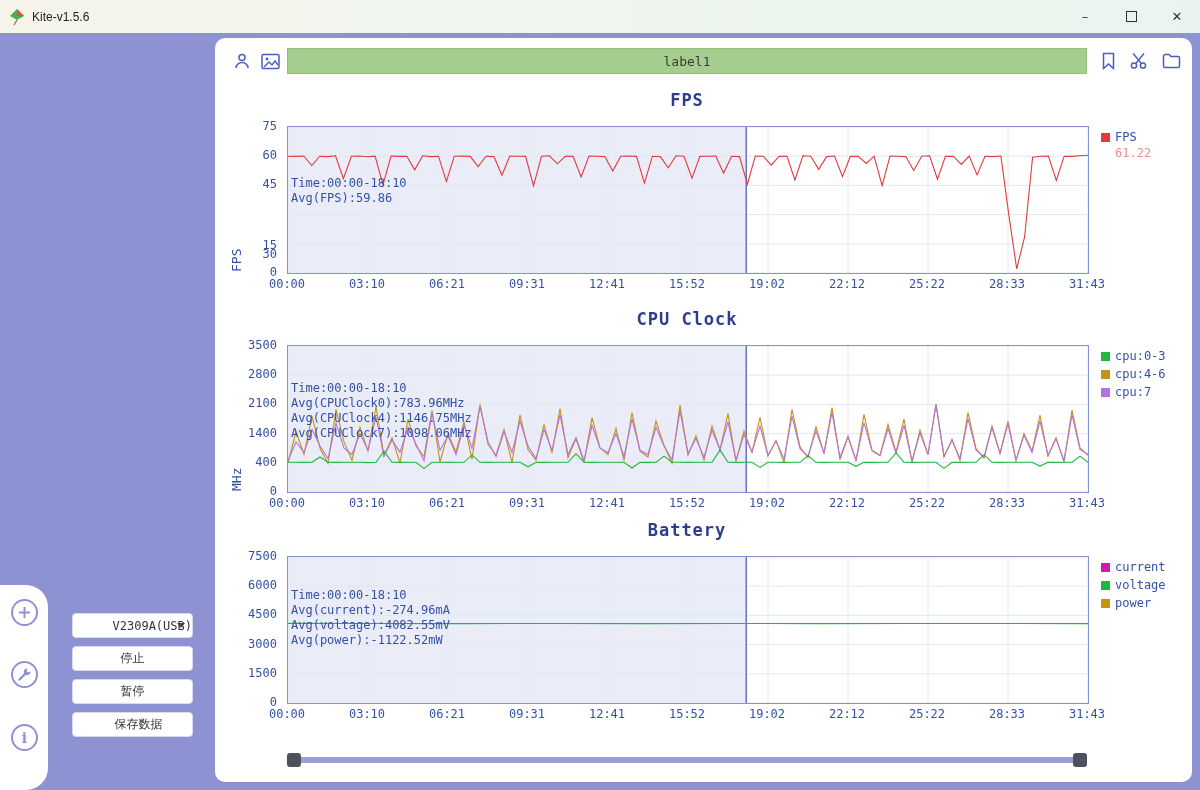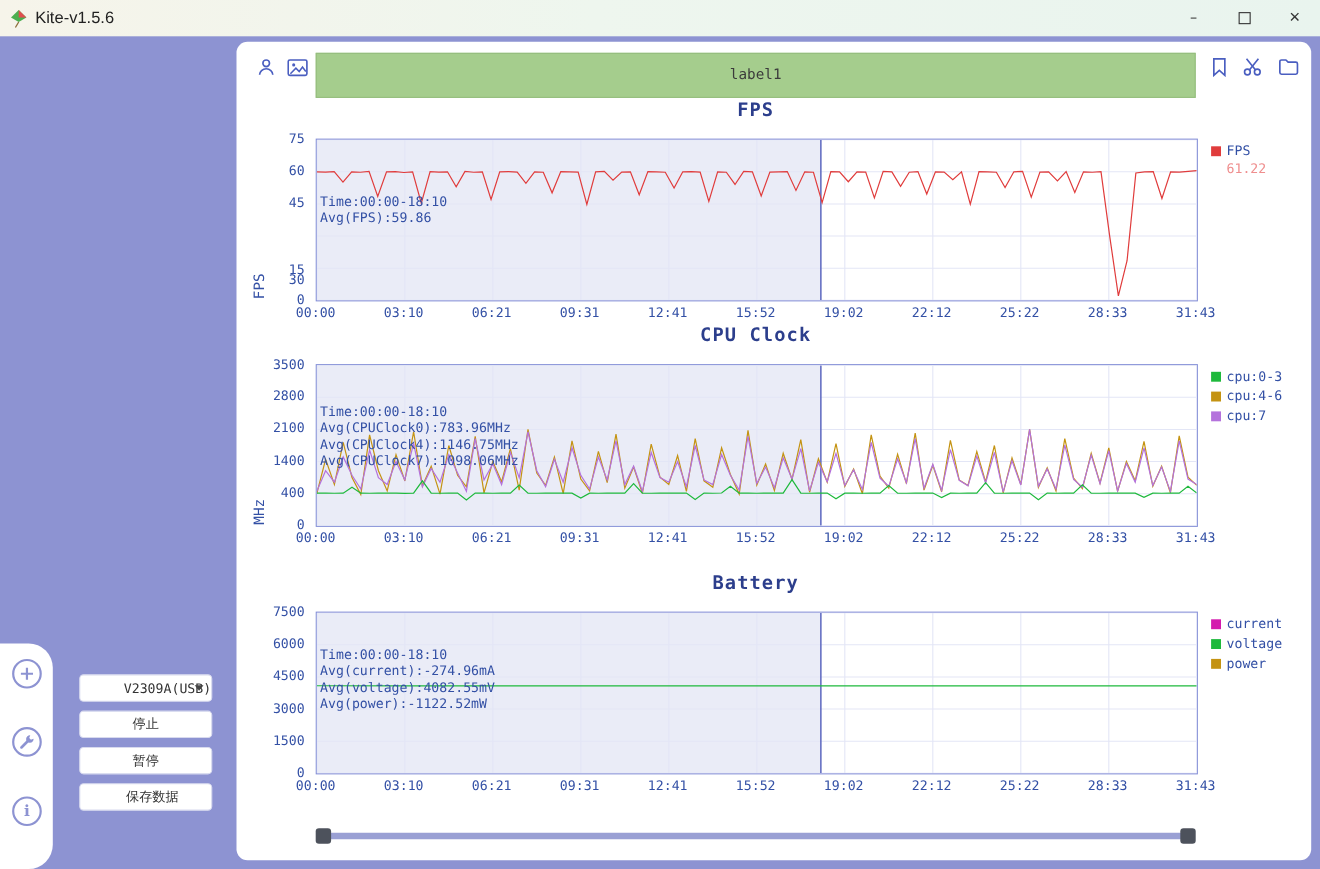--- a/index.html
+++ b/index.html
@@ -1,43 +1,43 @@
 <!DOCTYPE html>
 <html><head>
 <meta charset="utf-8">
 <style>
   html,body{margin:0;padding:0;width:1200px;height:790px;overflow:hidden;font-family:"DejaVu Sans Mono","Liberation Sans",sans-serif;}
   body{background:#8d93d2;position:relative;}
 
   
   .titlebar{position:absolute;left:0;top:0;width:1200px;height:33px;background:linear-gradient(90deg,#f6f4ea 0%,#eef6ee 45%,#e9f4ee 100%);display:flex;align-items:center;}
   .titlebar .app-icon{width:18px;height:18px;margin-left:8px;}
-  .titlebar .title{font-size:15px;color:#222;margin-left:6px;font-family:"Liberation Sans",sans-serif;}
+  .titlebar .title{font-size:12px;color:#222;margin-left:6px;font-family:"Liberation Sans",sans-serif;}
   .win-controls{position:absolute;right:0;top:0;height:33px;display:flex;}
   .win-btn{width:46px;height:33px;display:flex;align-items:center;justify-content:center;color:#333;font-size:13px;font-family:"DejaVu Sans",sans-serif;}
   .max-glyph{width:9px;height:9px;border:1px solid #333;display:inline-block;}
 
   
   .fab-card{position:absolute;left:0;top:585px;width:48px;height:205px;background:#ffffff;border-radius:0 22px 22px 0;}
   .fab{position:absolute;left:11px;width:27px;height:27px;border:2px solid #8d93d2;border-radius:50%;background:#fff;display:flex;align-items:center;justify-content:center;color:#8d93d2;box-sizing:border-box;}
   .side-ctl{position:absolute;left:72px;width:121px;height:25px;background:#fff;border:1px solid #d8daee;border-radius:4px;box-sizing:border-box;display:flex;align-items:center;justify-content:center;font-size:12px;color:#333;}
   .side-select{justify-content:flex-end;padding-left:8px;}
   .side-select .chev{position:absolute;right:7px;width:0;height:0;border-left:4px solid transparent;border-right:4px solid transparent;border-top:5px solid #444;}
 
   
   .main-panel{position:absolute;left:215px;top:38px;width:977px;height:744px;background:#ffffff;border-radius:10px;}
 
   
   .toolbar-icon{position:absolute;top:12px;width:22px;height:22px;color:#4a5ec0;display:flex;align-items:center;justify-content:center;}
-  .label-bar{position:absolute;left:72px;top:10px;width:800px;height:41px;background:#a5cd8d;border:1px solid #95bd7e;box-sizing:border-box;display:flex;align-items:center;justify-content:center;font-size:13px;color:#3b3b3b;}
+  .label-bar{position:absolute;left:72px;top:10px;width:800px;height:26px;background:#a5cd8d;border:1px solid #95bd7e;box-sizing:border-box;display:flex;align-items:center;justify-content:center;font-size:13px;color:#3b3b3b;}
 
   
   .chart{position:absolute;left:0;width:977px;height:215px;}
   .chart-fps{top:52px;}
-  .chart-cpu{top:257px;}
+  .chart-cpu{top:271px;}
   .chart-batt{top:482px;}
   .chart .ctitle{position:absolute;left:72px;top:0;width:800px;text-align:center;font-size:17px;font-weight:bold;color:#2c3e8c;letter-spacing:1px;}
   .chart .ylab{position:absolute;left:14px;top:36px;height:146px;display:flex;align-items:center;writing-mode:vertical-rl;transform:rotate(180deg);font-size:13px;color:#3350a5;}
   .chart .yticks{position:absolute;left:20px;top:36px;width:46px;height:146px;}
   .ytick{position:absolute;right:4px;font-size:12px;color:#3350a5;width:46px;text-align:right;}
   .chart .plot{position:absolute;left:72px;top:36px;width:800px;height:146px;border:1px solid #8691d8;box-sizing:content-box;overflow:hidden;background:#fff;}
   .chart .xticks{position:absolute;left:72px;top:187px;width:800px;height:16px;}
   .xtick{position:absolute;width:52px;text-align:center;font-size:12px;color:#3350a5;}
   .chart .annotation{position:absolute;left:76px;width:300px;font-size:12px;line-height:15px;color:#3350a5;pointer-events:none;white-space:pre;}
   .chart-fps .annotation{top:86px;}

